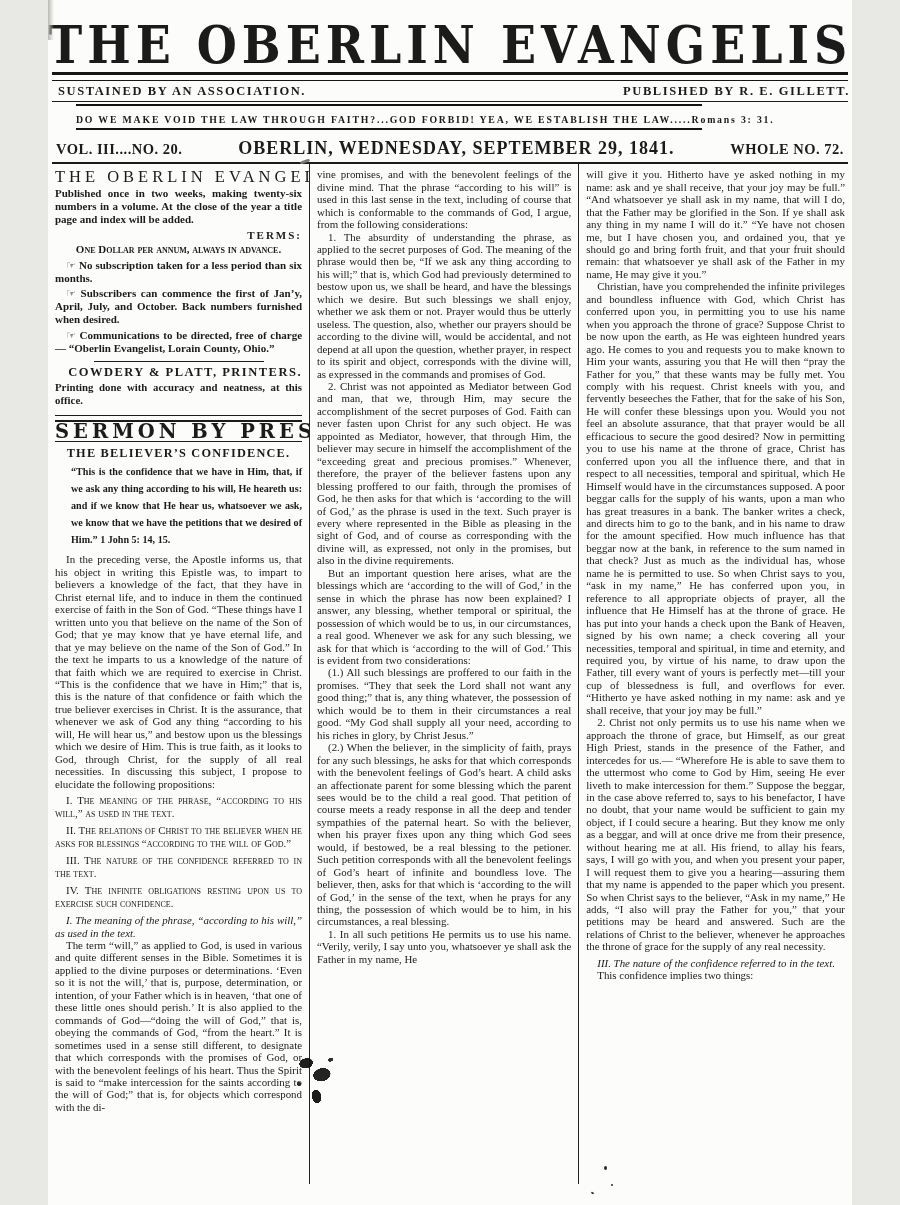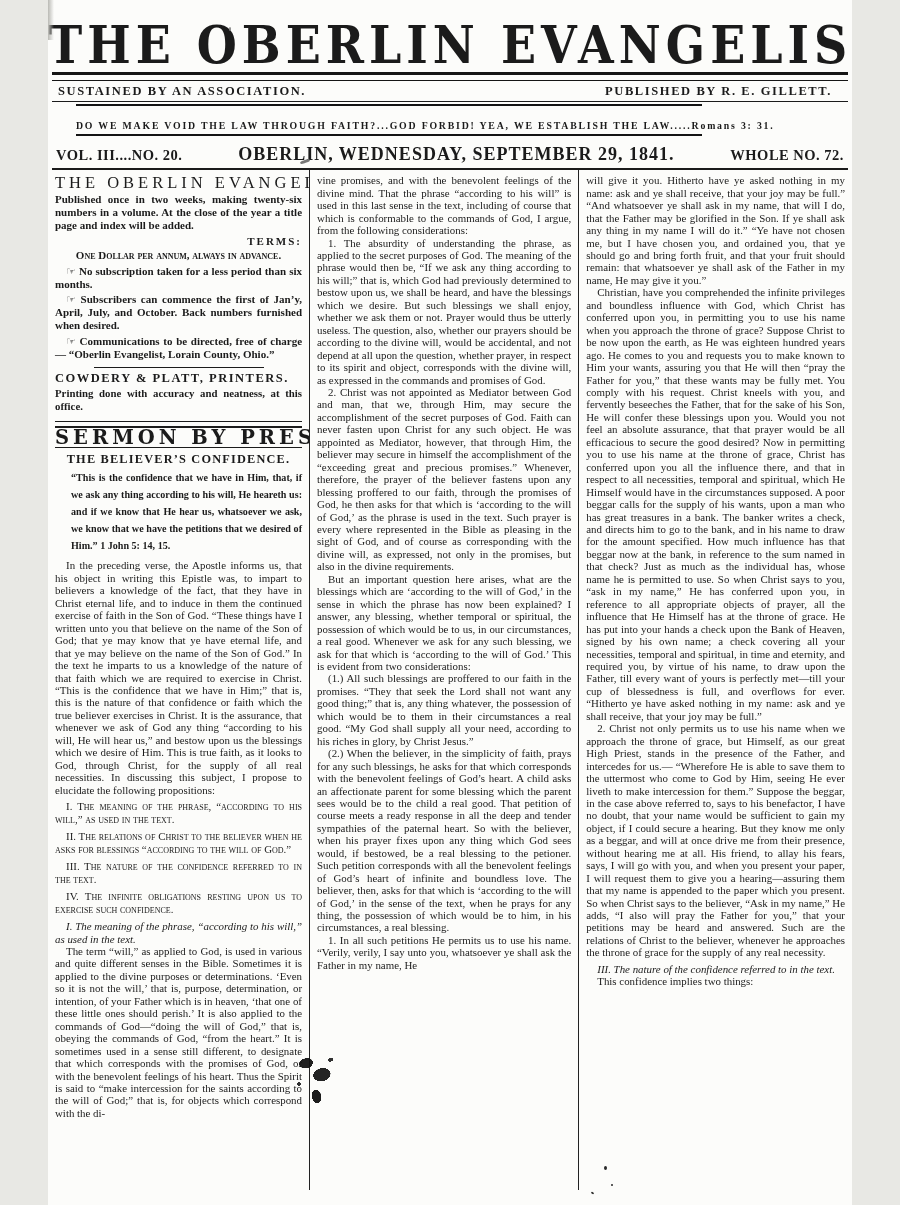--- a/index.html
+++ b/index.html
@@ -13,28 +13,28 @@
   .mast-title{
     text-align:center;padding-top:16px;
     font-family:"DejaVu Serif", serif;font-weight:bold;
     font-size:46px;letter-spacing:5px;line-height:1.05;
     transform:scaleY(1.12);transform-origin:top center;
     white-space:nowrap;
   }
   .rule-double{height:5px;border-top:3px solid #151515;border-bottom:1px solid #151515;margin:8px 4px 0 4px;}
   .mast-row{
     display:flex;justify-content:space-between;align-items:baseline;
-    padding:3px 20px 2px 10px;
+    padding:3px 2px 2px 10px;
     font-weight:bold;font-size:12.5px;letter-spacing:1.6px;white-space:nowrap;
   }
   .rule-thin{border-top:1.5px solid #1b1b1b;margin:0 4px;}
   .motto-box{
     margin:2px 150px 0 28px;
     border-top:2.5px solid #141414;border-bottom:2.5px solid #141414;
-    padding:14px 0 3px 0;text-align:center;
+    padding:8px 0 3px 0;text-align:center;
     font-weight:bold;font-size:9.8px;letter-spacing:1.8px;white-space:nowrap;
   }
   .date-row{
     display:flex;justify-content:space-between;align-items:baseline;
     padding:8px 8px 3px 8px;font-weight:bold;white-space:nowrap;
   }
   .date-row .vol, .date-row .whole{font-size:14.5px;letter-spacing:.5px;}
   .date-row .date{font-size:18px;letter-spacing:1px;}
   .rule-cols{border-top:2px solid #1b1b1b;margin:0 4px;}
   
@@ -53,21 +53,21 @@
   .paper-head{
     text-align:center;font-size:16.5px;letter-spacing:4px;font-weight:normal;
     margin:2px 0 3px 0;text-indent:0;white-space:nowrap;
   }
   .terms-sec{font-weight:bold;font-size:11px;line-height:13.2px;}
   .terms-head{text-align:right;text-indent:0;letter-spacing:2px;margin:3px 0 1px 0;}
   .center{text-align:center;text-indent:0;}
   .notice{margin-top:2px;}
   .manicule{font-family:"DejaVu Sans", sans-serif;font-size:11px;}
   .short-rule{width:170px;border-top:1.2px solid #1b1b1b;margin:6px auto 4px auto;}
-  .printers{text-align:left;text-indent:0;font-weight:bold;font-size:12.5px;letter-spacing:1.5px;margin-top:2px;}
+  .printers{text-align:right;text-indent:0;font-weight:bold;font-size:12.5px;letter-spacing:1.5px;margin-top:2px;}
   .printing-line{text-indent:0;font-weight:bold;font-size:10.8px;margin-top:2px;}
   .sermon-rule-top{height:4px;border-top:1.2px solid #1b1b1b;border-bottom:2.5px solid #1b1b1b;margin:7px 0 0 0;}
   .sermon-title{
     text-align:center;font-family:"DejaVu Serif", serif;font-weight:bold;
     font-size:19.5px;letter-spacing:4px;margin:4px 0 3px 0;text-indent:0;white-space:nowrap;
   }
   .sermon-rule-bot{border-top:1.4px solid #1b1b1b;margin:0 0 5px 0;}
   .sermon-sub{text-align:center;text-indent:0;font-weight:bold;font-size:12.3px;letter-spacing:1.2px;margin-bottom:4px;}
   .scripture{
     font-size:10.1px;line-height:17px;font-weight:bold;

